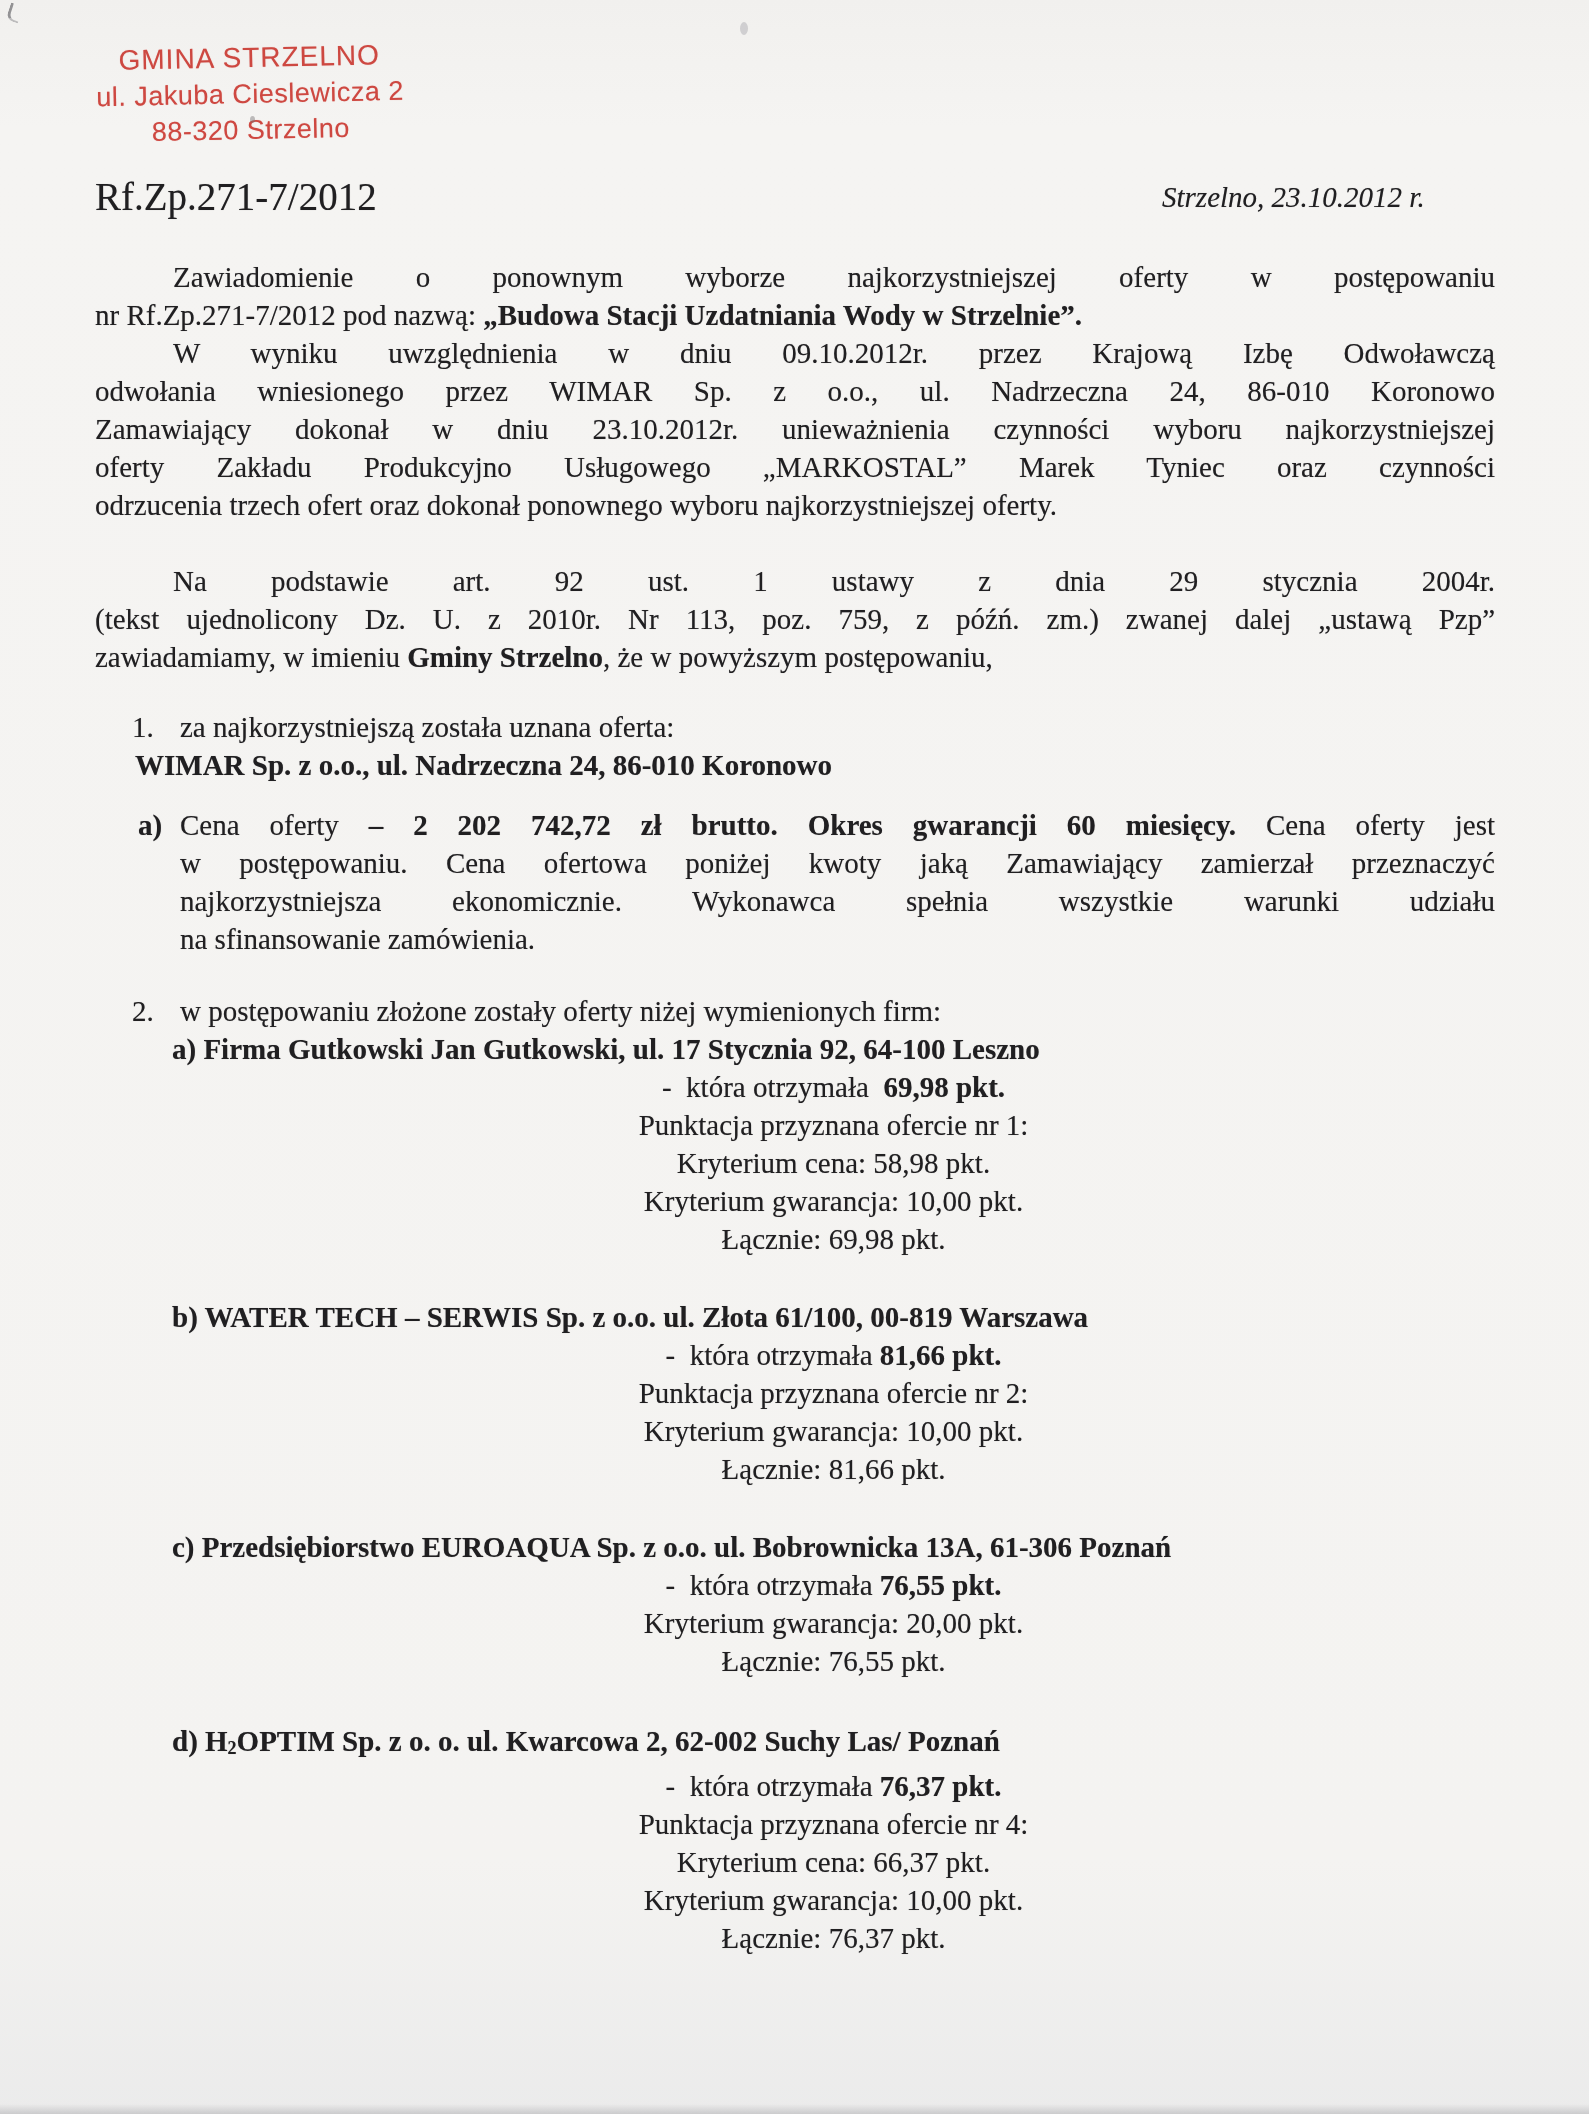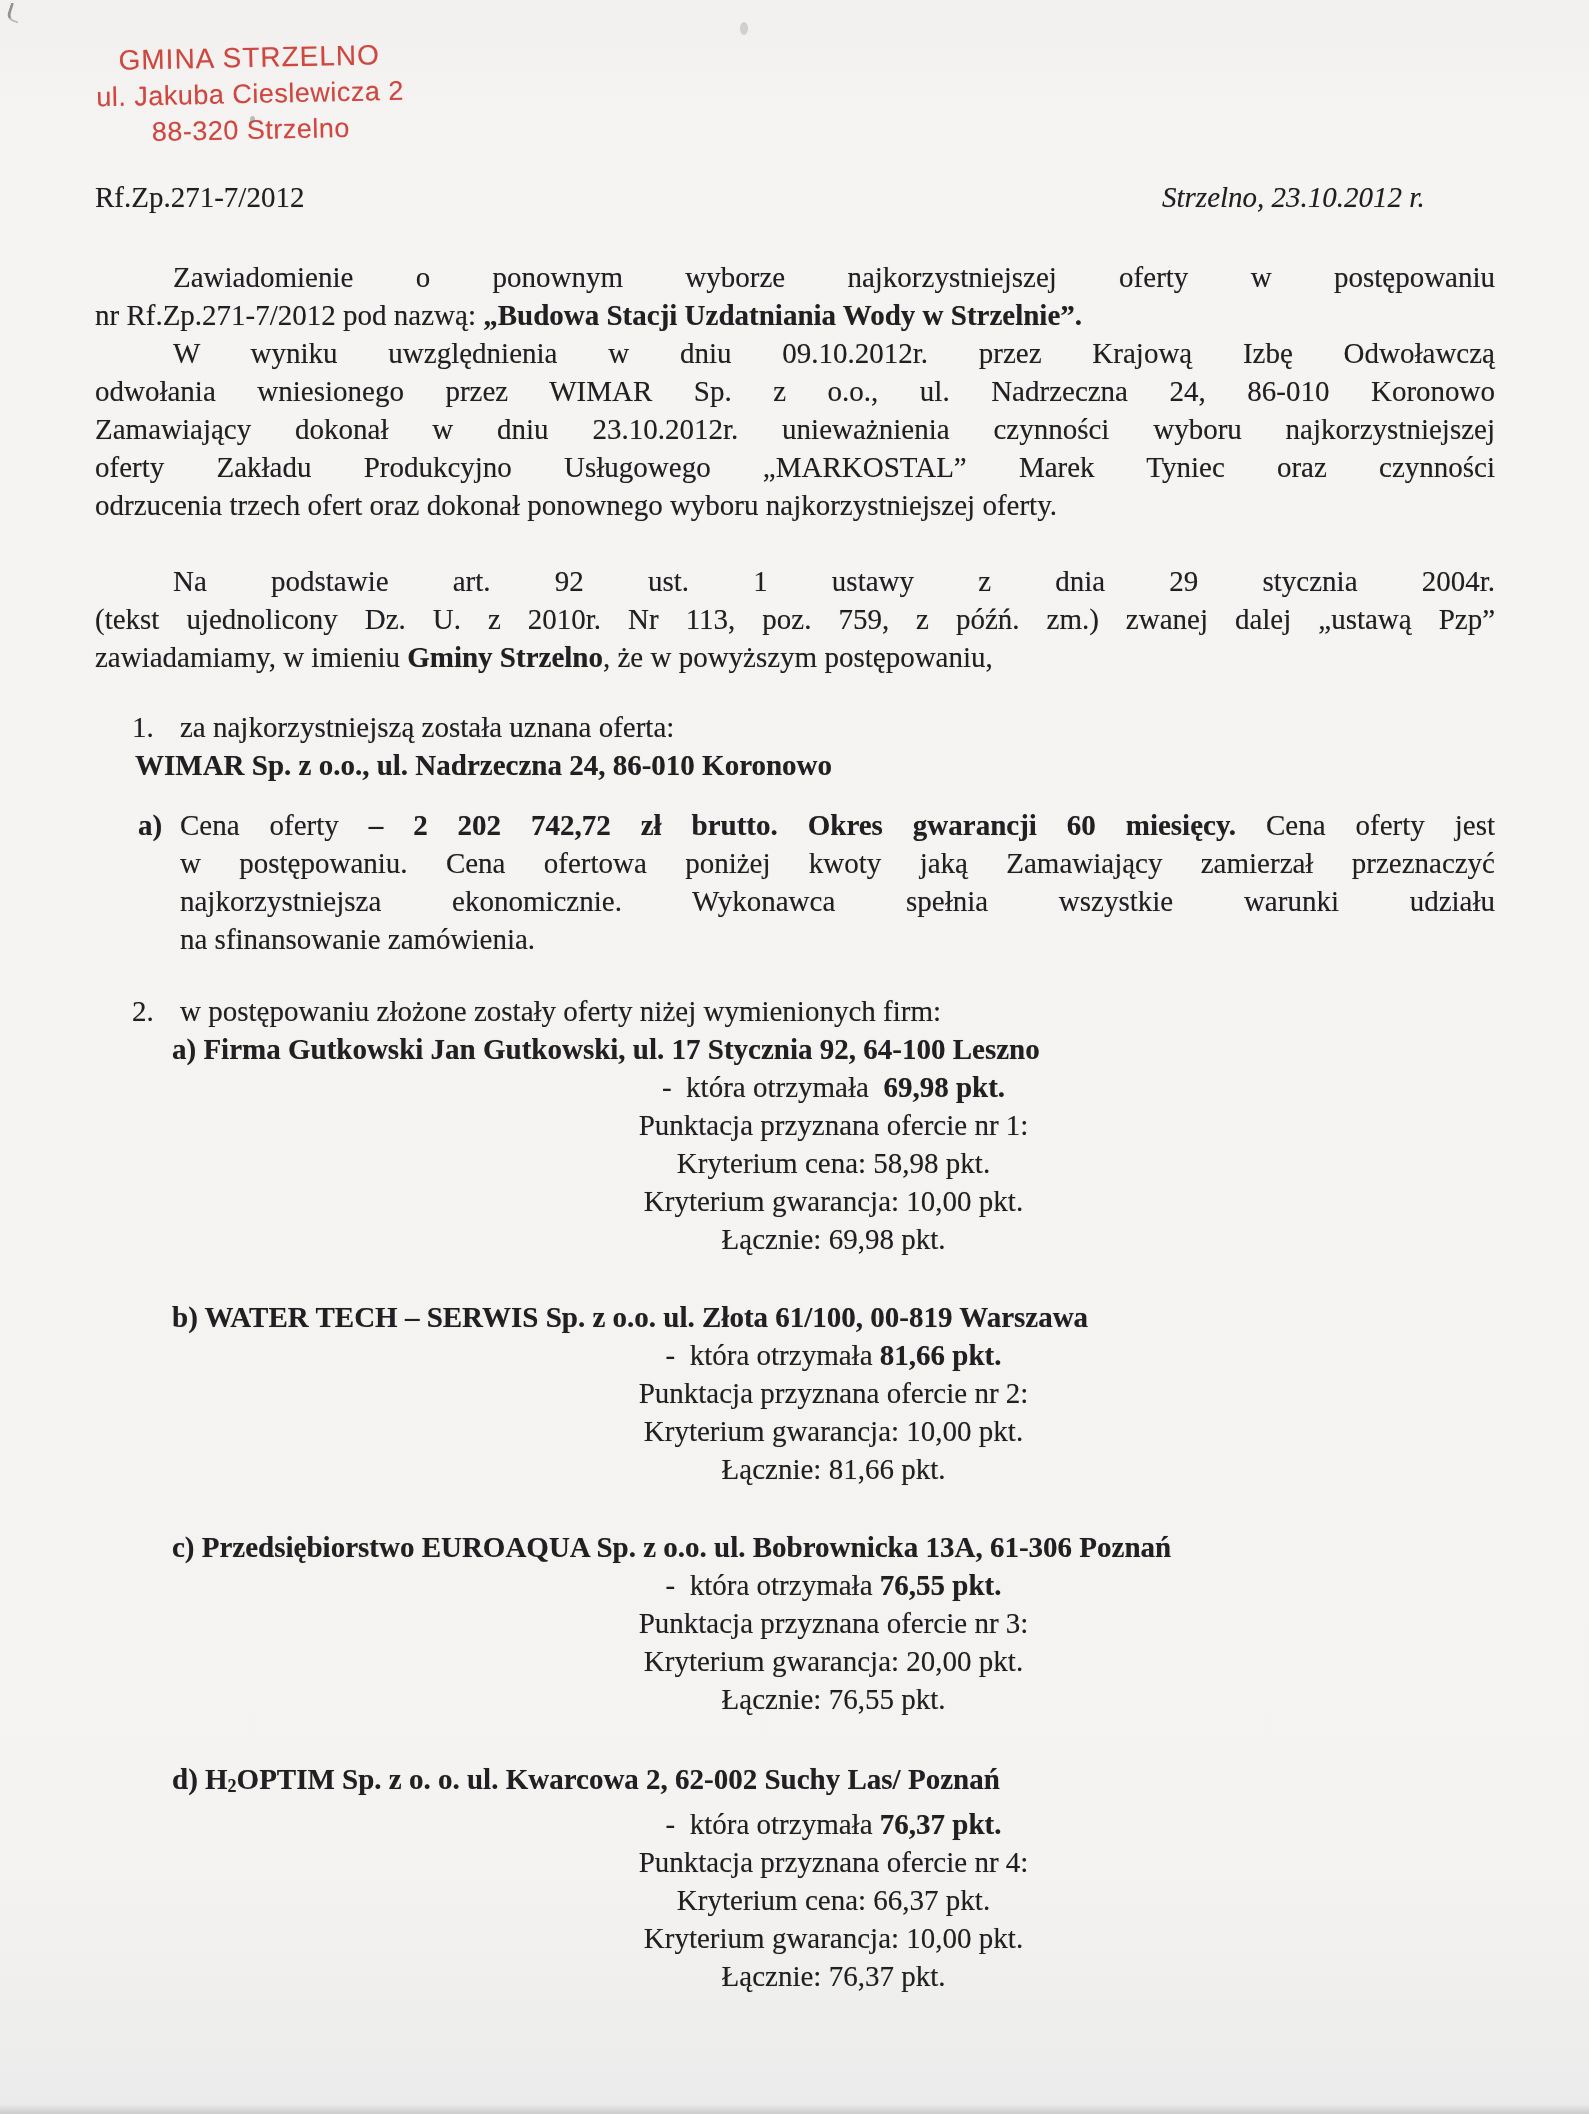--- a/index.html
+++ b/index.html
@@ -18,21 +18,21 @@
     text-align:center;
     transform:rotate(-1.2deg);
     color:#cc3f38;
     font-family:"Liberation Sans", sans-serif;
     font-size:27px;line-height:36px;letter-spacing:.5px;
     opacity:.95;
     text-shadow:0 0 1px rgba(204,63,56,.40);
   }
   .stamp .s1{font-size:28px;letter-spacing:1px;}
   
-  .ref{position:absolute;left:95px;top:178px;font-size:29px;line-height:38px;text-align:center;}
+  .ref{position:absolute;left:95px;top:178px;font-size:39px;line-height:38px;text-align:center;}
   .date{position:absolute;left:1162px;top:178px;font-size:29px;line-height:38px;font-style:italic;}
   
   .doc{
     position:absolute;left:95px;top:258px;width:1400px;
     font-size:29px;line-height:38px;
     text-shadow:0 0 .7px rgba(32,30,34,.45);
   }
   .ref,.date{text-shadow:0 0 .7px rgba(32,30,34,.45);}
   .ln{min-height:38px;}
   .b{font-weight:bold;}
@@ -104,21 +104,20 @@
       <div class="ln fl"><span>Kryterium cena: 58,98 pkt.</span></div>
       <div class="ln fl"><span>Kryterium gwarancja: 10,00 pkt.</span></div>
       <div class="ln fl"><span>Łącznie: 69,98 pkt.</span></div>
       <div class="ln fh sp-e"><span class="b">b) WATER TECH – SERWIS Sp. z o.o. ul. Złota 61/100, 00-819 Warszawa</span></div>
       <div class="ln fl"><span>-&nbsp; która otrzymała </span><span class="b">81,66 pkt.</span></div>
       <div class="ln fl"><span>Punktacja przyznana ofercie nr 2:</span></div>
       <div class="ln fl"><span>Kryterium gwarancja: 10,00 pkt.</span></div>
       <div class="ln fl"><span>Łącznie: 81,66 pkt.</span></div>
       <div class="ln fh sp-e"><span class="b">c) Przedsiębiorstwo EUROAQUA Sp. z o.o. ul. Bobrownicka 13A, 61-306 Poznań</span></div>
       <div class="ln fl"><span>-&nbsp; która otrzymała </span><span class="b">76,55 pkt.</span></div>
-      <div class="ln fl"><span>Punktacja przyznana ofercie nr 3:</span></div>
       <div class="ln fl"><span>Kryterium gwarancja: 20,00 pkt.</span></div>
       <div class="ln fl"><span>Łącznie: 76,55 pkt.</span></div>
       <div class="ln fh sp-f"><span class="b">d) H</span><span class="b sub">2</span><span class="b">OPTIM Sp. z o. o. ul. Kwarcowa 2, 62-002 Suchy Las/ Poznań</span></div>
       <div class="ln fl"><span>-&nbsp; która otrzymała </span><span class="b">76,37 pkt.</span></div>
       <div class="ln fl"><span>Punktacja przyznana ofercie nr 4:</span></div>
       <div class="ln fl"><span>Kryterium cena: 66,37 pkt.</span></div>
       <div class="ln fl"><span>Kryterium gwarancja: 10,00 pkt.</span></div>
       <div class="ln fl"><span>Łącznie: 76,37 pkt.</span></div>
     </div>
 

